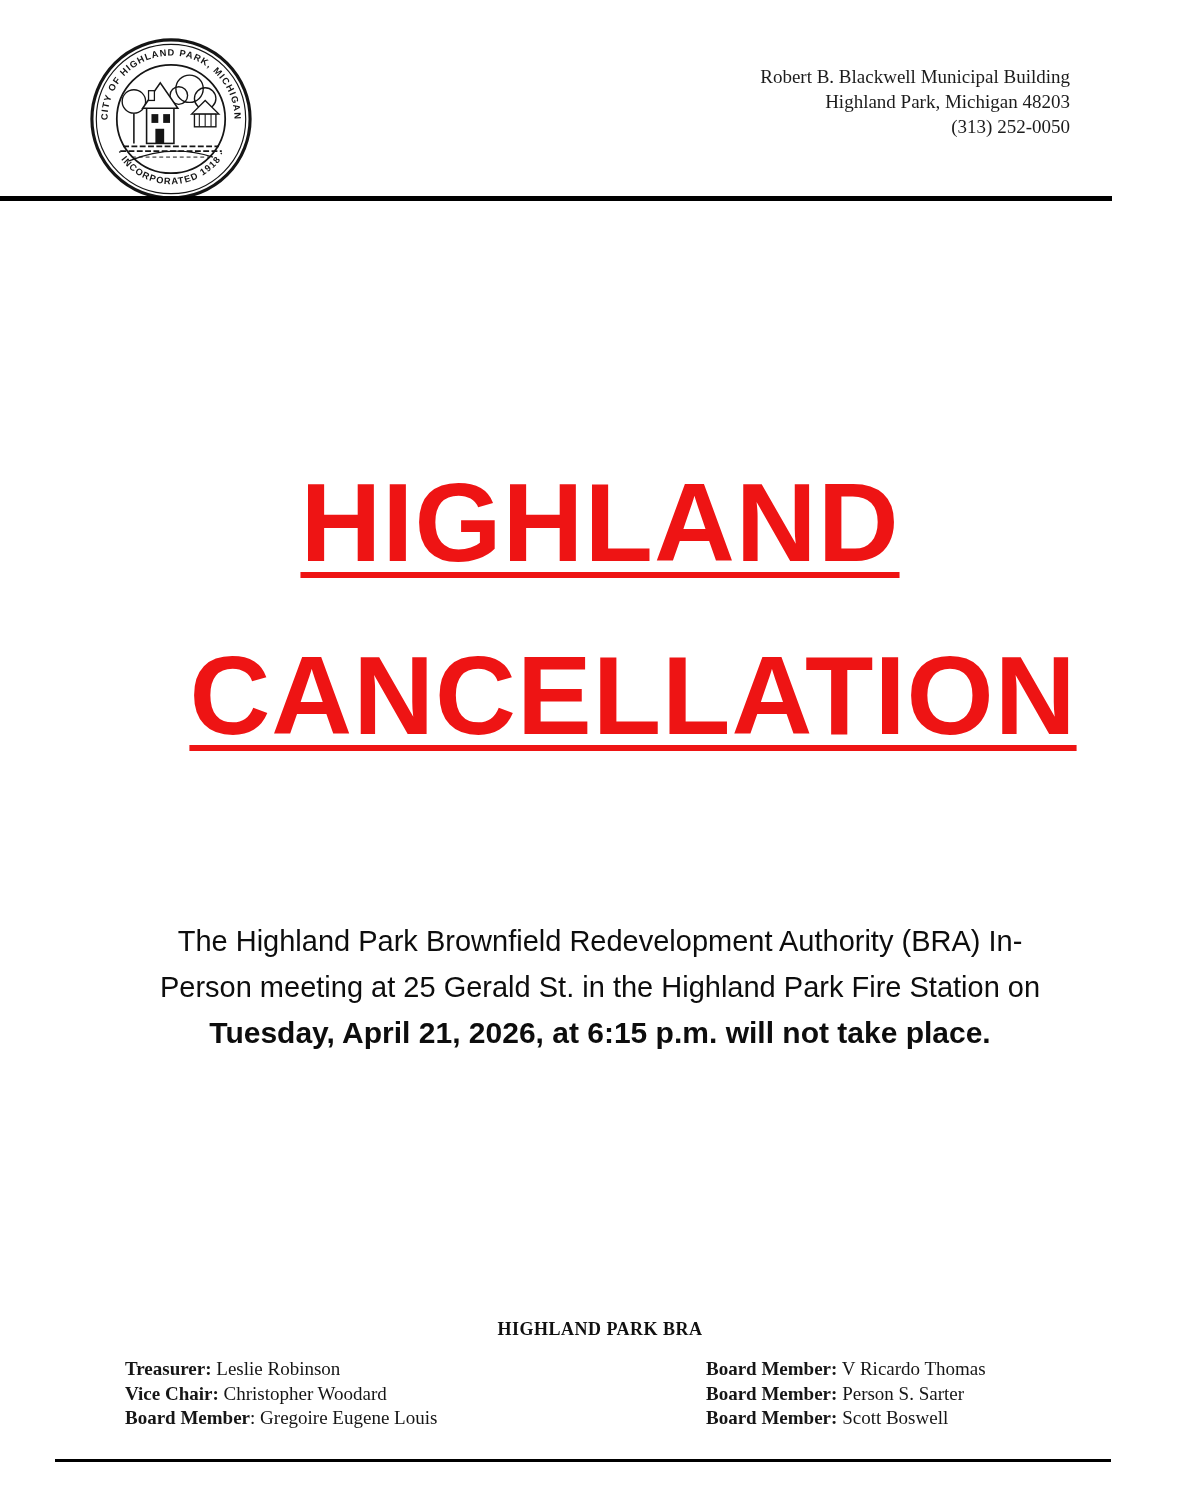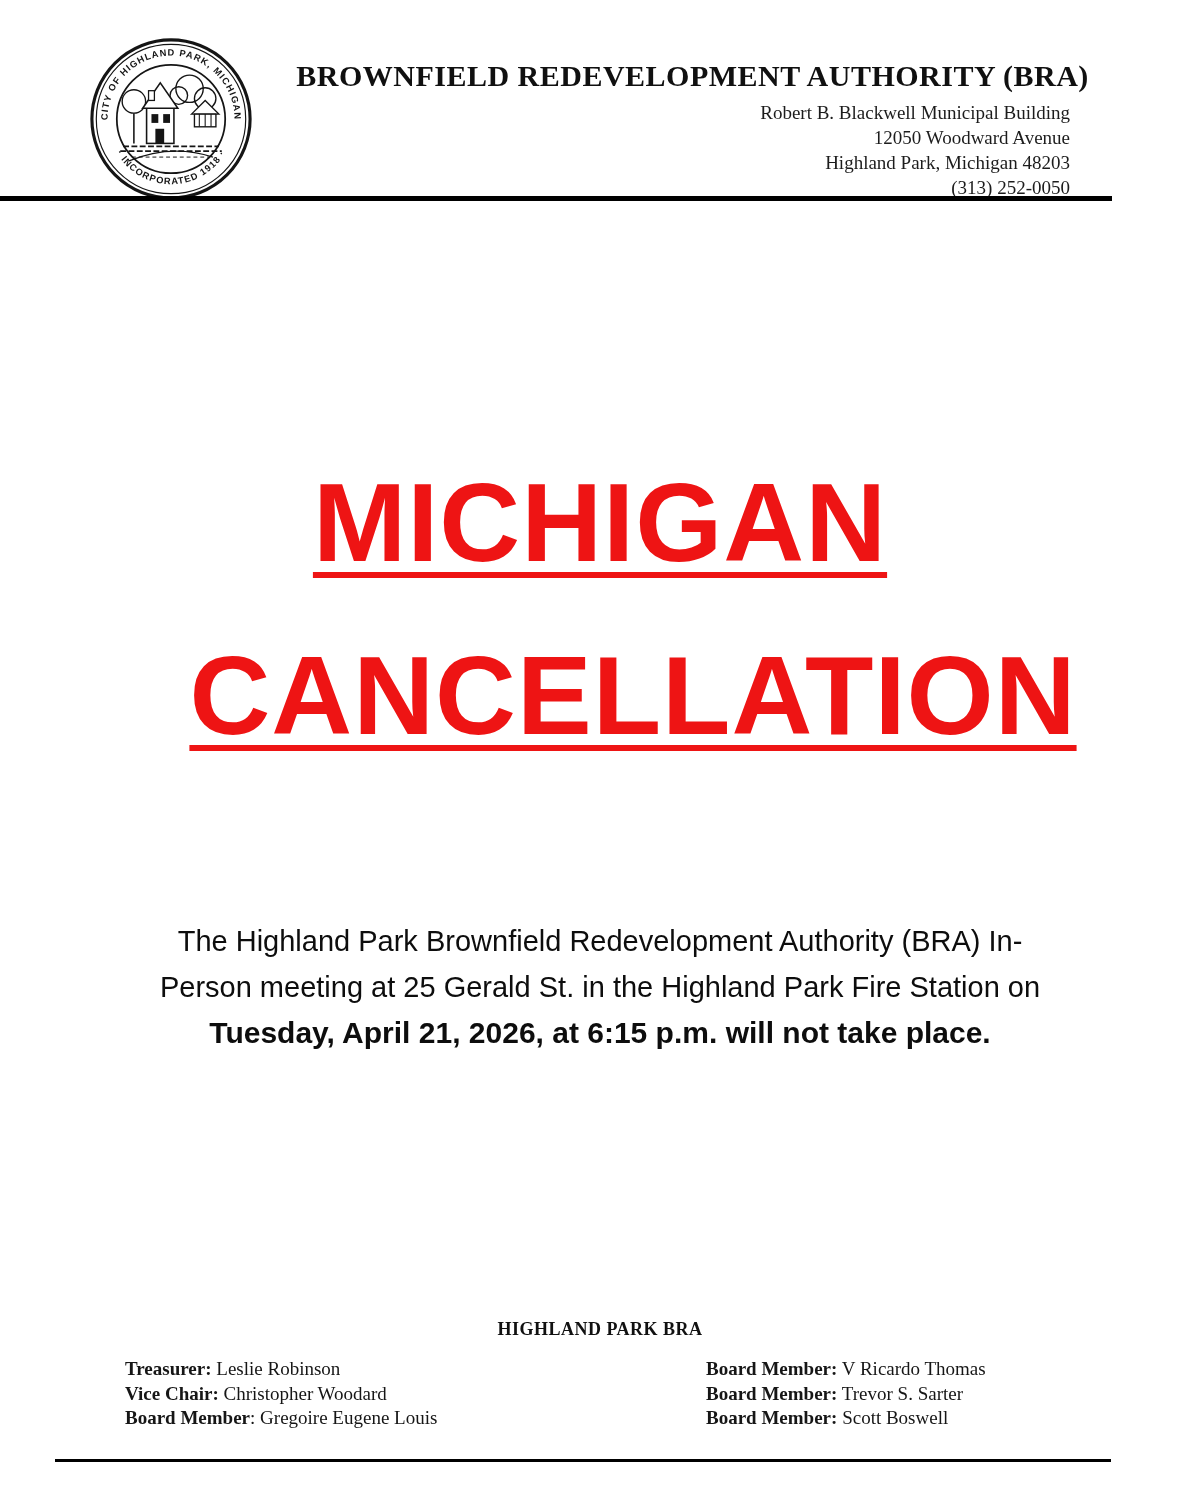--- a/index.html
+++ b/index.html
@@ -173,33 +173,31 @@
         <line x1="126" y1="80" x2="126" y2="93" stroke-width="1.1"></line>
         <line x1="36" y1="113" x2="134" y2="113" stroke-width="1.8" stroke-dasharray="6 2.5"></line>
         <line x1="33" y1="118" x2="137" y2="118" stroke-width="1.8" stroke-dasharray="6 2.5"></line>
         <path d="M 42 128 Q 85 110 128 124" stroke-width="1.4"></path>
         <line x1="45" y1="124" x2="125" y2="124" stroke-width="1" stroke-dasharray="4 3"></line>
       </g>
     </svg>
   </div>
 
   <div class="head-right">
-    <div class="org-title">BROWNFIELD REDEVELOPMENT AUTHORITY (BRA)</div>
     <div class="address">
       <div>Robert B. Blackwell Municipal Building</div>
-      <div>12050 Woodward Avenue</div>
       <div>Highland Park, Michigan 48203</div>
       <div>(313) 252-0050</div>
     </div>
   </div>
 
   <div class="rule-top"></div>
 
   <div class="red-line l1">
-    <span>MICHIGAN</span>
+    <span>HIGHLAND</span>
   </div>
   <div class="red-line l2">
     <span>CANCELLATION</span>
   </div>
 
   <div class="body-text">
     <div>The Highland Park Brownfield Redevelopment Authority (BRA) In-</div>
     <div>Person meeting at 25 Gerald St. in the Highland Park Fire Station on</div>
     <div class="bold-line">Tuesday, April 21, 2026, at 6:15 p.m. will not take place.</div>
   </div>
@@ -207,19 +205,19 @@
   <div class="footer-heading">HIGHLAND PARK BRA</div>
 
   <div class="members left-col">
     <div><span class="lbl">Treasurer:</span><span> Leslie Robinson</span></div>
     <div><span class="lbl">Vice Chair:</span><span> Christopher Woodard</span></div>
     <div><span class="lbl">Board Member</span><span>: Gregoire Eugene Louis</span></div>
   </div>
 
   <div class="members right-col">
     <div><span class="lbl">Board Member:</span><span> V Ricardo Thomas</span></div>
-    <div><span class="lbl">Board Member:</span><span> Trevor S. Sarter</span></div>
+    <div><span class="lbl">Board Member:</span><span> Person S. Sarter</span></div>
     <div><span class="lbl">Board Member:</span><span> Scott Boswell</span></div>
   </div>
 
   <div class="rule-bottom"></div>
 
 </div>
 
 </body></html>

